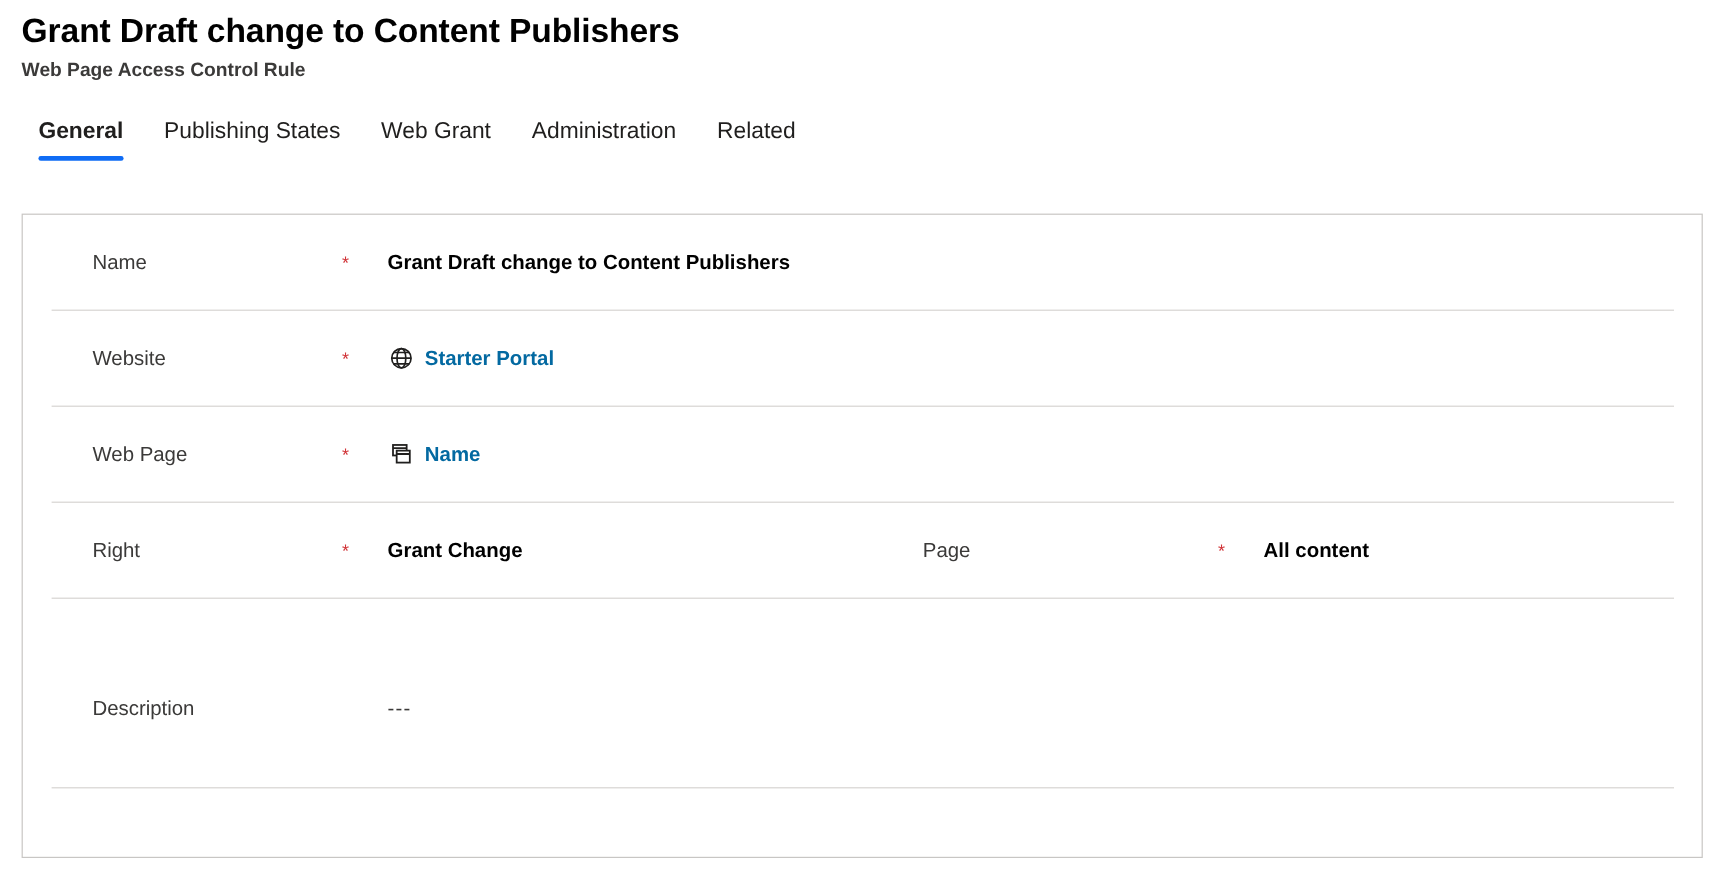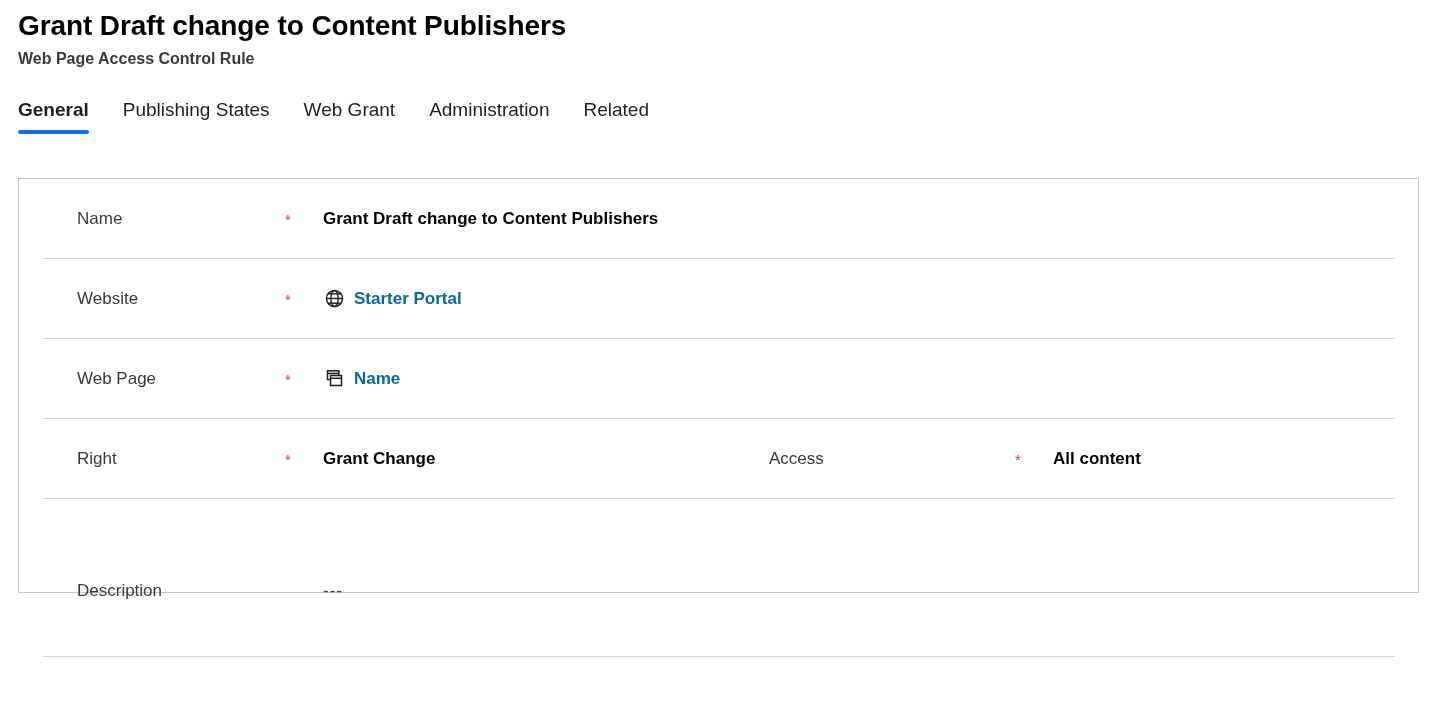--- a/index.html
+++ b/index.html
@@ -37,21 +37,21 @@
     margin-top: 6px;
     line-height: 1.2;
     white-space: nowrap;
   }
 
   
   .tabs {
     display: flex;
     align-items: flex-end;
     gap: 34px;
-    padding-left: 18px;
+    padding-left: 32px;
     margin-top: 26px;
     height: 40px;
   }
   .tab {
     position: relative;
     font-size: 19px;
     line-height: 26px;
     color: #201f1e;
     font-weight: 400;
     padding-bottom: 11px;
@@ -71,21 +71,21 @@
     border-radius: 2px;
     background: #0f6cf5;
   }
 
   
   .card {
     position: absolute;
     left: 18px;
     top: 178px;
     width: 1401px;
-    height: 415px;
+    height: 537px;
     box-sizing: border-box;
     border: 1px solid #c8c6c4;
     background: #ffffff;
   }
 
   .rows {
     padding: 0 0 0 0;
   }
   .form-row {
     position: relative;
@@ -238,21 +238,21 @@
         <span>Name</span>
       </div>
     </div>
 
     <div class="form-row">
       <div class="field-label">Right</div>
       <div class="field-req">*</div>
       <div class="field-value">Grant Change</div>
 
       <div class="col2">
-        <div class="field-label">Access</div>
+        <div class="field-label">Page</div>
         <div class="field-req">*</div>
         <div class="field-value">All content</div>
       </div>
     </div>
 
     <div class="form-row tall">
       <div class="field-label">Description</div>
       <div class="field-req empty">*</div>
       <div class="field-value muted">---</div>
     </div>

